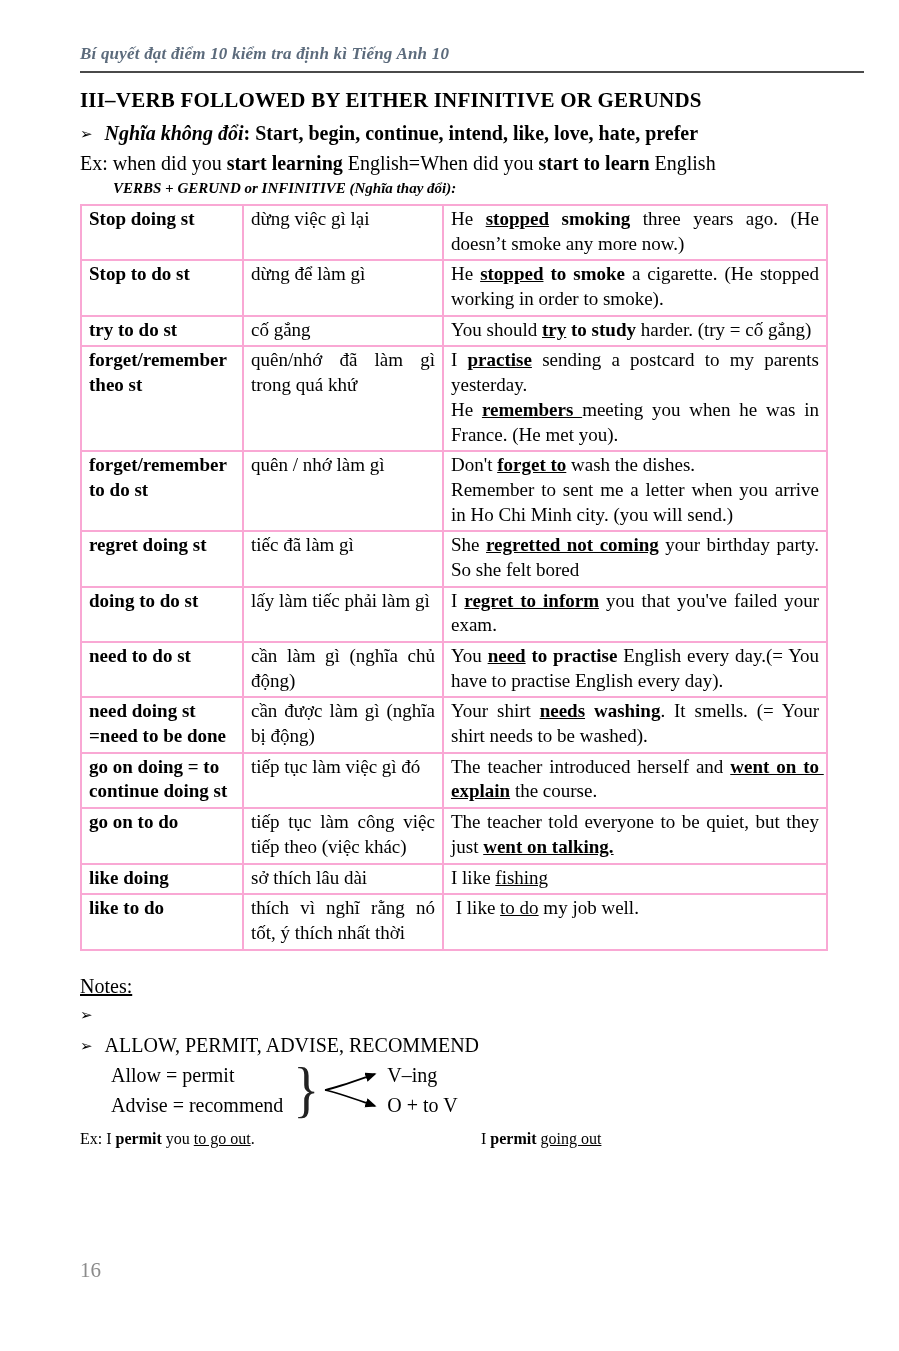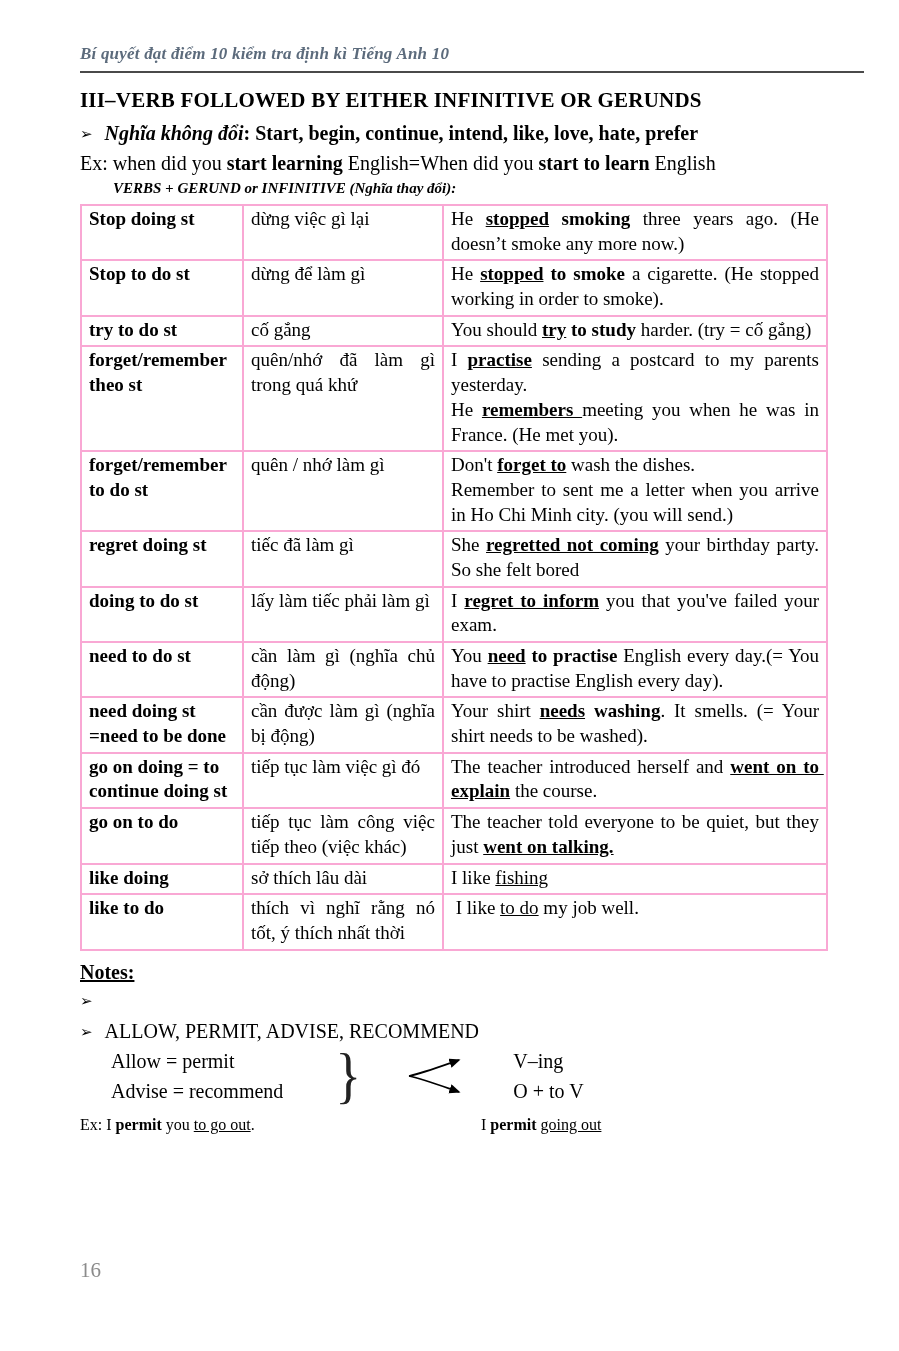--- a/index.html
+++ b/index.html
@@ -23,22 +23,22 @@
   .table-caption{font-size:15px;font-weight:bold;font-style:italic;margin:5px 0 7px 33px;}
   
   table.verbs{border-collapse:collapse;width:740px;table-layout:fixed;font-size:19px;line-height:1.3;}
   table.verbs td{border:2px solid #f9a8d4;vertical-align:top;padding:1px 7px 3px 7px;}
   td.c1{width:146px;font-weight:bold;}
   td.c2{width:184px;text-align:justify;}
   td.c3{width:368px;text-align:justify;white-space:pre-wrap;}
   .b{font-weight:bold;}
   .u{text-decoration:underline;}
   
-  .notes-title{font-size:20px;font-weight:bold;text-decoration:underline;margin-top:10px;}
-  .diagram{display:flex;align-items:center;margin:2px 0 0 31px;font-size:20px;gap:42px;}
+  .notes-title{font-size:20px;font-weight:normal;text-decoration:underline;margin-top:24px;}
+  .diagram{display:flex;align-items:center;margin:2px 0 0 31px;font-size:20px;}
   .diag-left div{line-height:30px;}
   .brace{font-size:54px;font-weight:normal;transform:scaleY(1.12);margin:0 2px 0 10px;color:#222;}
   .diag-right div{line-height:30px;}
   .bottom-ex{font-size:16px;margin-top:9px;position:relative;height:30px;}
   .bottom-ex .part2{position:absolute;left:401px;top:0;}
   .page-number{position:absolute;left:80px;top:1258px;font-size:21px;color:#8b8b8b;}
 </style>
 </head>
 <body>
 

